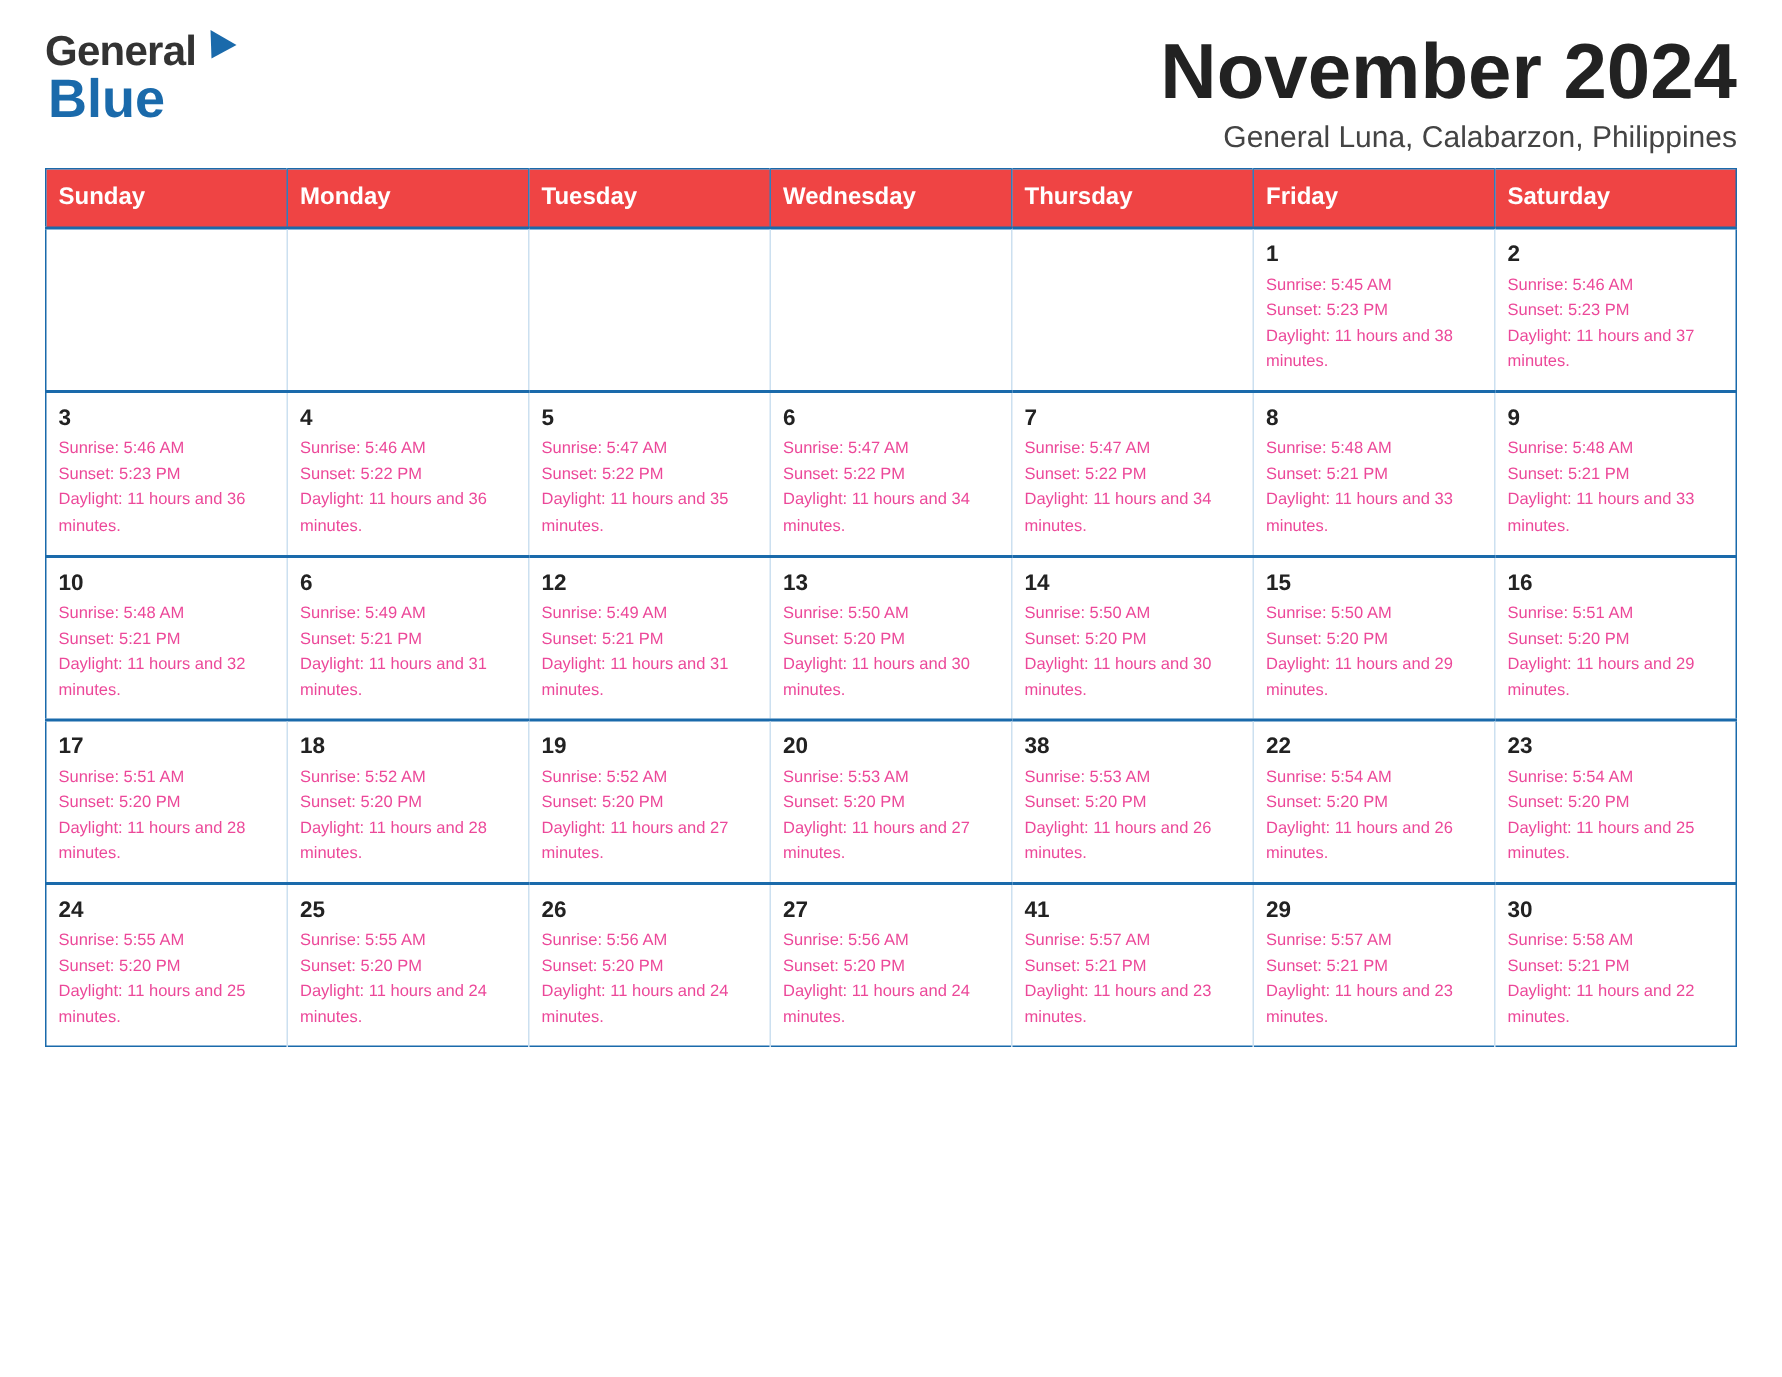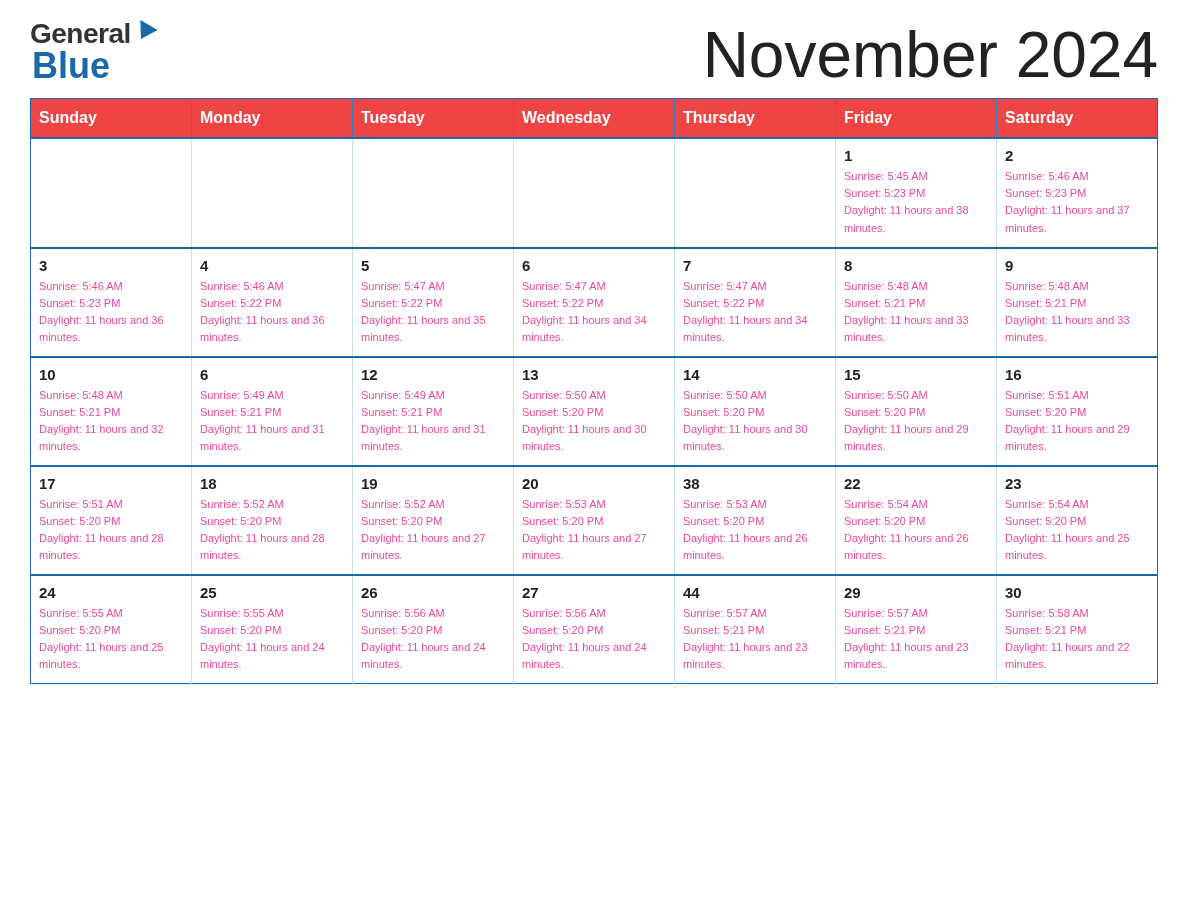--- a/index.html
+++ b/index.html
@@ -48,22 +48,22 @@
       margin-bottom: 4px;
     }
     .logo-row {
       display: flex;
       align-items: center;
     }
     .title-area {
       text-align: right;
     }
     .month-title {
-      font-size: 64px;
-      font-weight: normal;
+      font-size: 52px;
+      font-weight: bold;
       color: #222;
       line-height: 1.1;
     }
     .location {
       font-size: 20px;
       color: #444;
       margin-top: 4px;
     }
     .calendar {
       width: 100%;
@@ -118,20 +118,21 @@
     <div class="logo-row">
       <span class="logo-general">General</span>
       <span class="logo-triangle"></span>
     </div>
     <div class="logo-row">
       <span class="logo-blue">Blue</span>
     </div>
   </div>
   <div class="title-area">
     <div class="month-title">November 2024</div>
+    <div class="location">General Luna, Calabarzon, Philippines</div>
   </div>
 </div>
 
 <table class="calendar">
   <thead>
     <tr>
     <th>Sunday</th>
         <th>Monday</th>
         <th>Tuesday</th>
         <th>Wednesday</th>
@@ -257,21 +258,21 @@
         </td>
         <td>
           <div class="day-number">26</div>
           <div class="day-info">Sunrise: 5:56 AM<br>Sunset: 5:20 PM<br>Daylight: 11 hours and 24 minutes.</div>
         </td>
         <td>
           <div class="day-number">27</div>
           <div class="day-info">Sunrise: 5:56 AM<br>Sunset: 5:20 PM<br>Daylight: 11 hours and 24 minutes.</div>
         </td>
         <td>
-          <div class="day-number">44</div>
+          <div class="day-number">41</div>
           <div class="day-info">Sunrise: 5:57 AM<br>Sunset: 5:21 PM<br>Daylight: 11 hours and 23 minutes.</div>
         </td>
         <td>
           <div class="day-number">29</div>
           <div class="day-info">Sunrise: 5:57 AM<br>Sunset: 5:21 PM<br>Daylight: 11 hours and 23 minutes.</div>
         </td>
         <td>
           <div class="day-number">30</div>
           <div class="day-info">Sunrise: 5:58 AM<br>Sunset: 5:21 PM<br>Daylight: 11 hours and 22 minutes.</div>
         </td>

